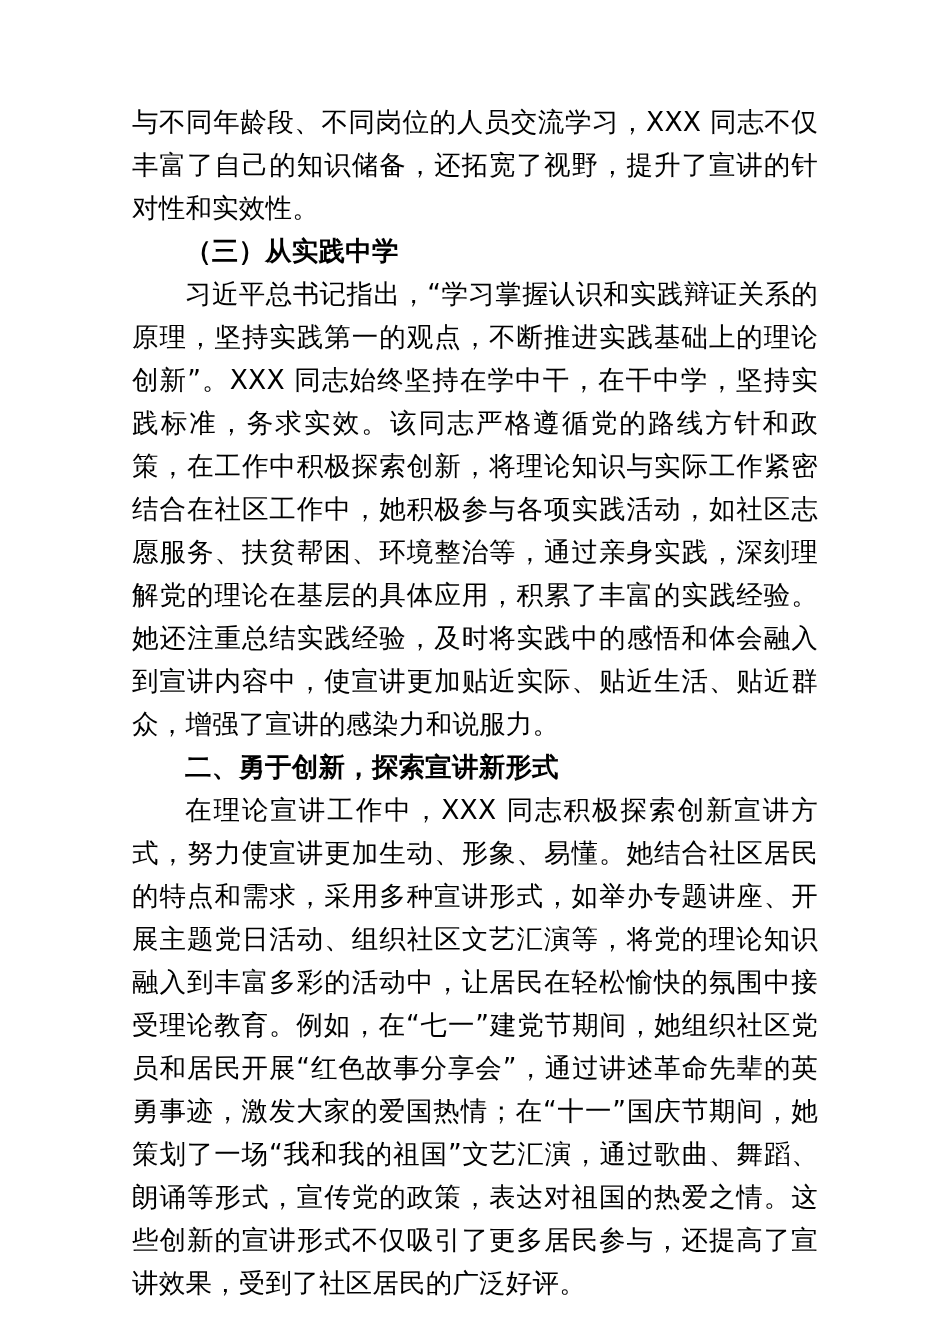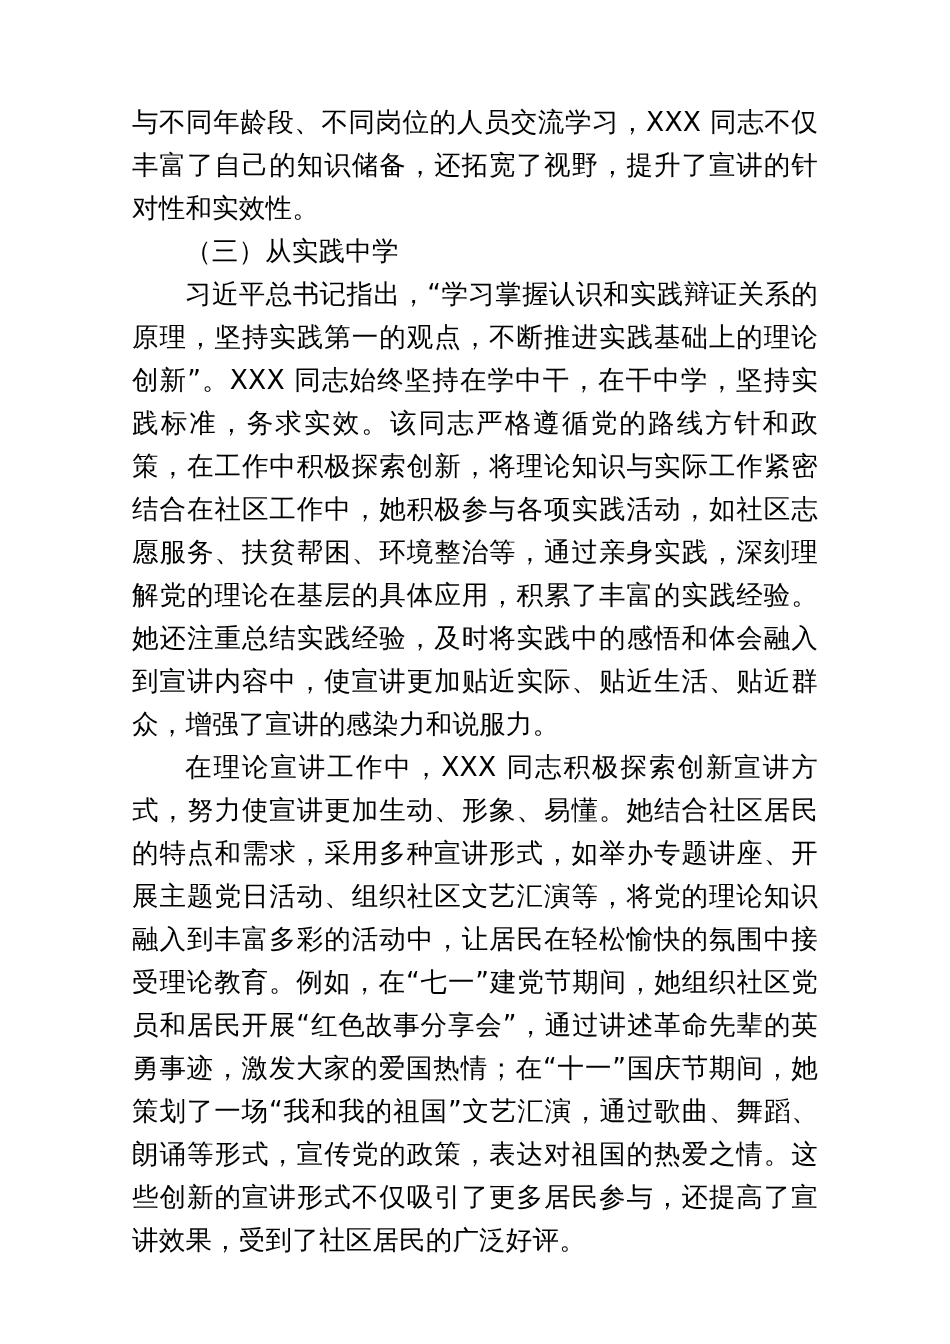--- a/index.html
+++ b/index.html
@@ -38,32 +38,34 @@
   }
   .para-flush {
     text-indent: 0;
   }
   .heading-2 {
     text-indent: 2em;
     font-weight: bold;
   }
   .heading-3 {
     text-indent: 2em;
+    font-weight: bold;
   }
 </style>
 </head>
 <body>
 
 <div class="page">
   <div class="doc-body">
 
     <p class="para-flush">与不同年龄段、不同岗位的人员交流学习，XXX 同志不仅丰富了自己的知识储备，还拓宽了视野，提升了宣讲的针对性和实效性。</p>
 
     <p class="heading-3">（三）从实践中学</p>
 
     <p class="para">习近平总书记指出，“学习掌握认识和实践辩证关系的原理，坚持实践第一的观点，不断推进实践基础上的理论创新”。XXX 同志始终坚持在学中干，在干中学，坚持实践标准，务求实效。该同志严格遵循党的路线方针和政策，在工作中积极探索创新，将理论知识与实际工作紧密结合在社区工作中，她积极参与各项实践活动，如社区志愿服务、扶贫帮困、环境整治等，通过亲身实践，深刻理解党的理论在基层的具体应用，积累了丰富的实践经验。她还注重总结实践经验，及时将实践中的感悟和体会融入到宣讲内容中，使宣讲更加贴近实际、贴近生活、贴近群众，增强了宣讲的感染力和说服力。</p>
 
+    <p class="heading-2">二、勇于创新，探索宣讲新形式</p>
 
 
     <p class="para">在理论宣讲工作中，XXX 同志积极探索创新宣讲方式，努力使宣讲更加生动、形象、易懂。她结合社区居民的特点和需求，采用多种宣讲形式，如举办专题讲座、开展主题党日活动、组织社区文艺汇演等，将党的理论知识融入到丰富多彩的活动中，让居民在轻松愉快的氛围中接受理论教育。例如，在“七一”建党节期间，她组织社区党员和居民开展“红色故事分享会”，通过讲述革命先辈的英勇事迹，激发大家的爱国热情；在“十一”国庆节期间，她策划了一场“我和我的祖国”文艺汇演，通过歌曲、舞蹈、朗诵等形式，宣传党的政策，表达对祖国的热爱之情。这些创新的宣讲形式不仅吸引了更多居民参与，还提高了宣讲效果，受到了社区居民的广泛好评。</p>
 
   </div>
 </div>
 
 </body></html>

